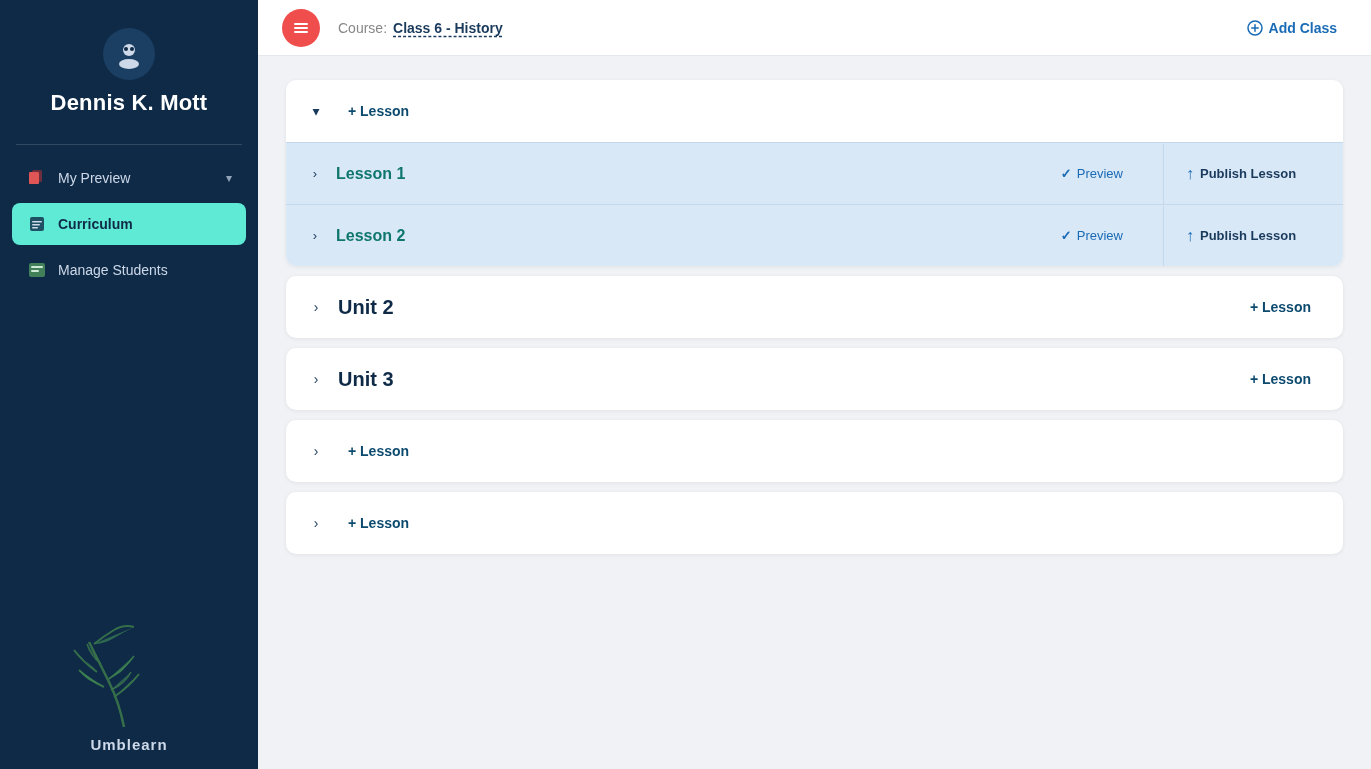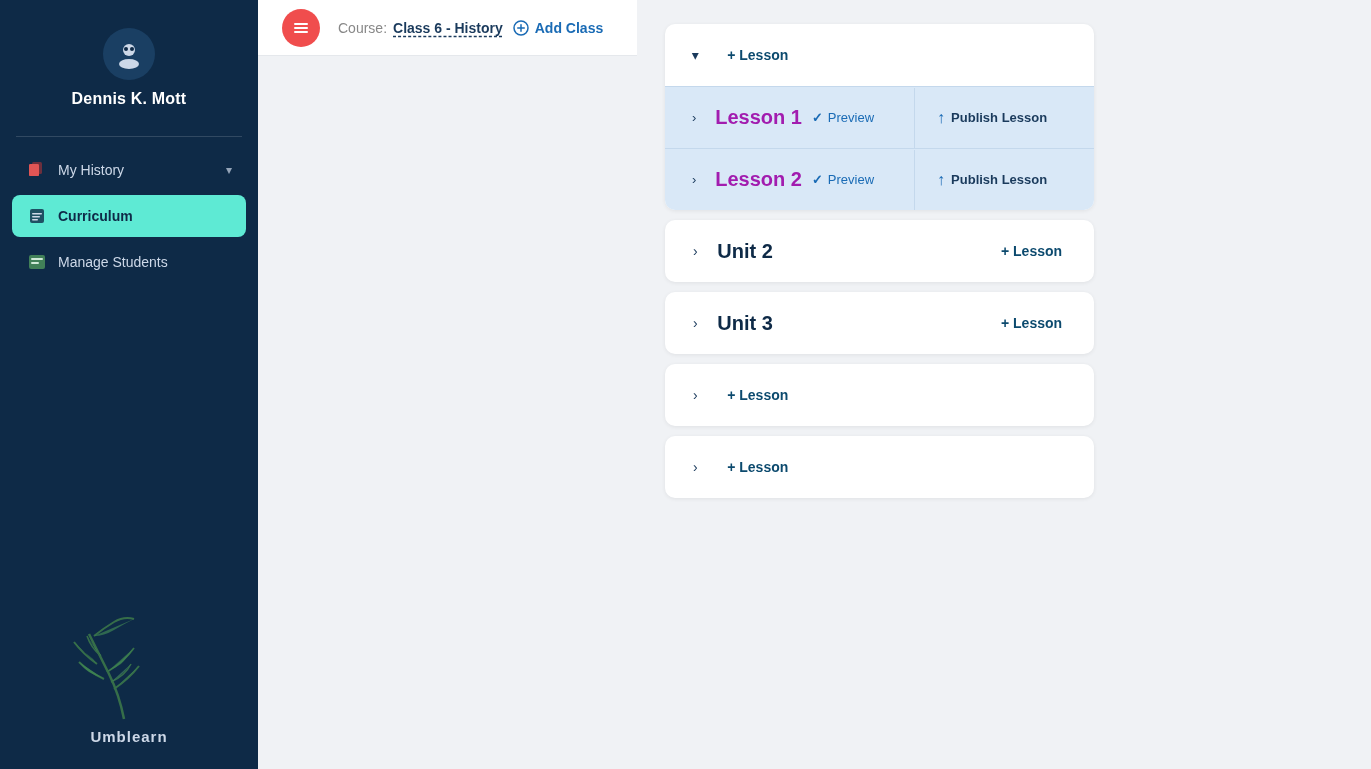--- a/index.html
+++ b/index.html
@@ -38,21 +38,21 @@
       align-items: center;
       justify-content: center;
       margin-bottom: 10px;
     }
     .avatar svg {
       width: 32px;
       height: 32px;
     }
     .sidebar-username {
       color: #ffffff;
-      font-size: 16px;
+      font-size: 22px;
       font-weight: 600;
       letter-spacing: 0.2px;
     }
     .sidebar-divider {
       height: 1px;
       background: rgba(255,255,255,0.15);
       margin: 12px 16px;
     }
     .sidebar-nav {
       display: flex;
@@ -85,21 +85,21 @@
       justify-content: center;
       font-size: 16px;
     }
     .nav-item-chevron {
       margin-left: auto;
       font-size: 12px;
       opacity: 0.7;
     }
     .sidebar-footer {
       position: absolute;
-      bottom: 8px;
+      bottom: 0;
       left: 0;
       width: 100%;
       padding: 10px 16px 16px;
       display: flex;
       flex-direction: column;
       align-items: center;
     }
     .sidebar-plant {
       width: 120px;
       height: 110px;
@@ -110,21 +110,21 @@
       color: #cdd8e8;
       font-size: 15px;
       font-weight: 600;
       letter-spacing: 1px;
     }
 
     
     .main-content {
       flex: 1;
       display: flex;
-      flex-direction: row;
+      flex-direction: column;
       background: #f0f2f5;
       overflow-y: auto;
     }
 
     
     .topbar {
       background: #ffffff;
       height: 56px;
       display: flex;
       align-items: center;
@@ -246,23 +246,23 @@
       cursor: pointer;
     }
     .lesson-chevron {
       font-size: 13px;
       color: #1a3a5c;
       margin-right: 14px;
       width: 14px;
       text-align: center;
     }
     .lesson-title {
-      font-size: 20px;
-      font-weight: 600;
-      color: #a21caf;
+      font-size: 16px;
+      font-weight: 600;
+      color: #0f766e;
       flex: 1;
     }
     .preview-btn {
       display: flex;
       align-items: center;
       gap: 5px;
       color: #1a6bb5;
       font-size: 13px;
       font-weight: 500;
       padding: 5px 18px 5px 10px;
@@ -307,21 +307,21 @@
 
   <nav class="sidebar-nav">
     <div class="nav-item">
       <span class="nav-item-icon">
         <svg width="18" height="18" viewBox="0 0 18 18" fill="none">
           <rect x="1" y="3" width="10" height="12" rx="1.5" fill="#e05555"></rect>
           <rect x="4" y="1" width="10" height="12" rx="1.5" fill="#cc3333" opacity="0.5"></rect>
           <rect x="1" y="3" width="10" height="12" rx="1.5" fill="#e05555"></rect>
         </svg>
       </span>
-      <span>My History</span>
+      <span>My Preview</span>
       <span class="nav-item-chevron">▾</span>
     </div>
     <div class="nav-item active">
       <span class="nav-item-icon">
         <svg width="18" height="18" viewBox="0 0 18 18" fill="none">
           <rect x="2" y="2" width="14" height="14" rx="2" fill="#0e2a47" opacity="0.8"></rect>
           <rect x="4" y="6" width="10" height="1.5" rx="0.75" fill="#cdd8e8"></rect>
           <rect x="4" y="9" width="8" height="1.5" rx="0.75" fill="#cdd8e8"></rect>
           <rect x="4" y="12" width="6" height="1.5" rx="0.75" fill="#cdd8e8"></rect>
         </svg>

